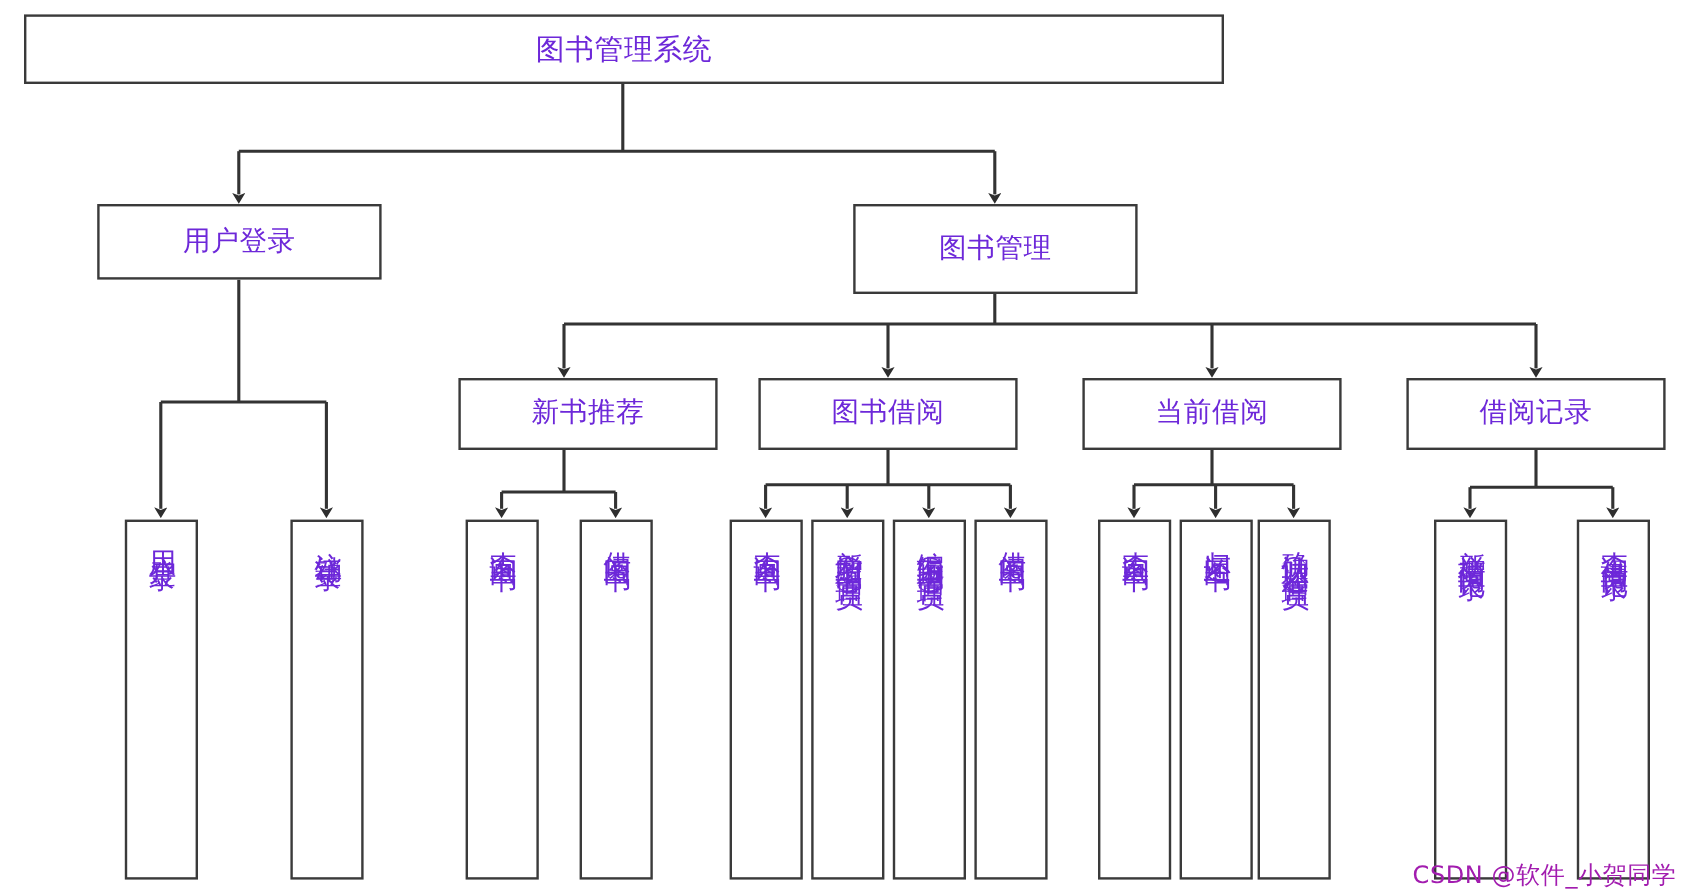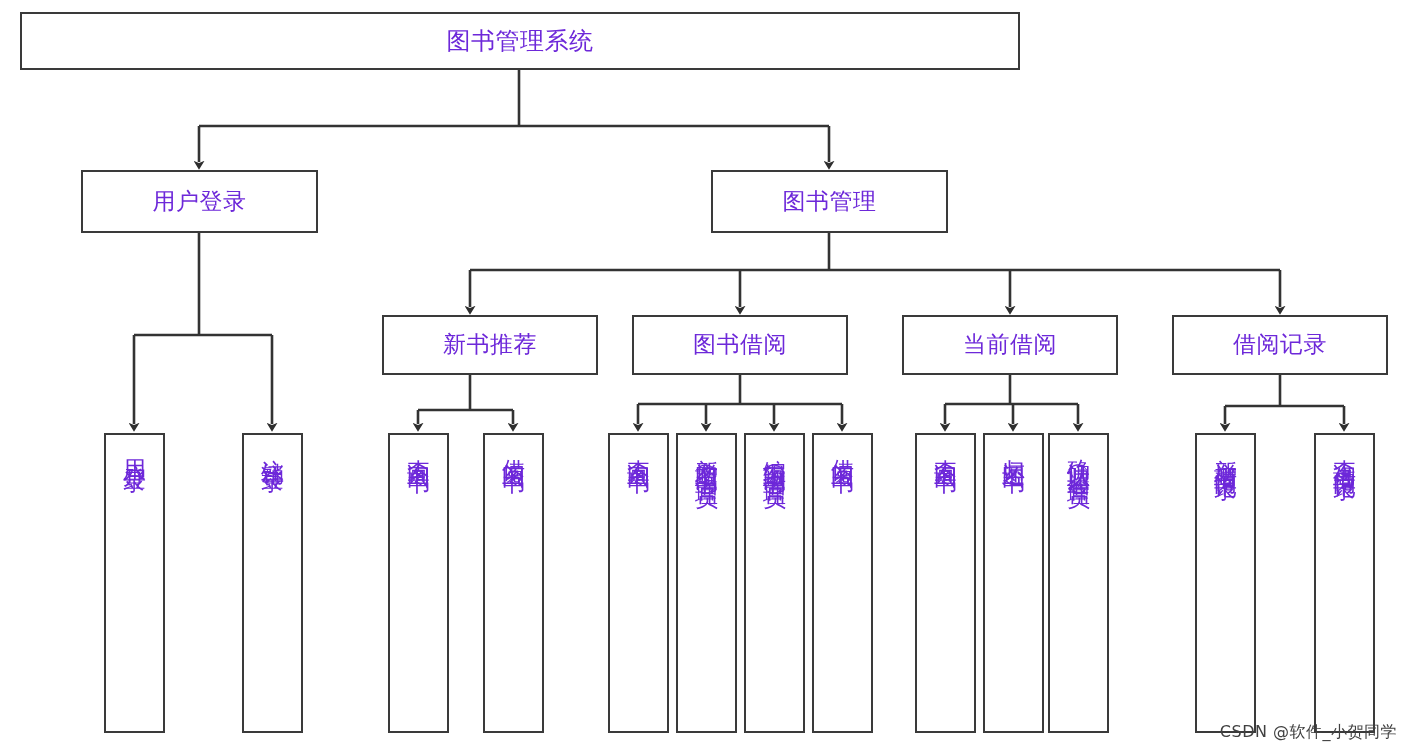--- a/index.html
+++ b/index.html
@@ -61,22 +61,22 @@
     text-orientation: upright;
     font-size: 23px;
     line-height: 1.0;
     letter-spacing: 4px;
     white-space: nowrap;
   }
   #watermark {
     position: absolute;
     right: 8px;
     bottom: 4px;
-    font-size: 16px;
-    color: #404040;
+    font-size: 20px;
+    color: #a21caf;
     white-space: nowrap;
     letter-spacing: 0.5px;
     margin-top: 47px;
   }
 </style>
 </head>
 <body>
 
 <div id="diagram-root">
 
@@ -133,21 +133,21 @@
     </g>
   </svg>
 
   <div class="node horiz root" style="left:20px; top:12px; width:1000px; height:58px;">
     <span class="label">图书管理系统</span>
   </div>
 
   <div class="node horiz" style="left:81px; top:170px; width:237px; height:63px;">
     <span class="label">用户登录</span>
   </div>
-  <div class="node horiz" style="left:711px; top:170px; width:237px; height:63px;">
+  <div class="node horiz" style="left:711px; top:170px; width:237px; height:75px;">
     <span class="label">图书管理</span>
   </div>
 
   <div class="node horiz" style="left:382px; top:315px; width:216px; height:60px;">
     <span class="label">新书推荐</span>
   </div>
   <div class="node horiz" style="left:902px; top:315px; width:216px; height:60px;">
     <span class="label">当前借阅</span>
   </div>
   <div class="node horiz" style="left:632px; top:315px; width:216px; height:60px;">

